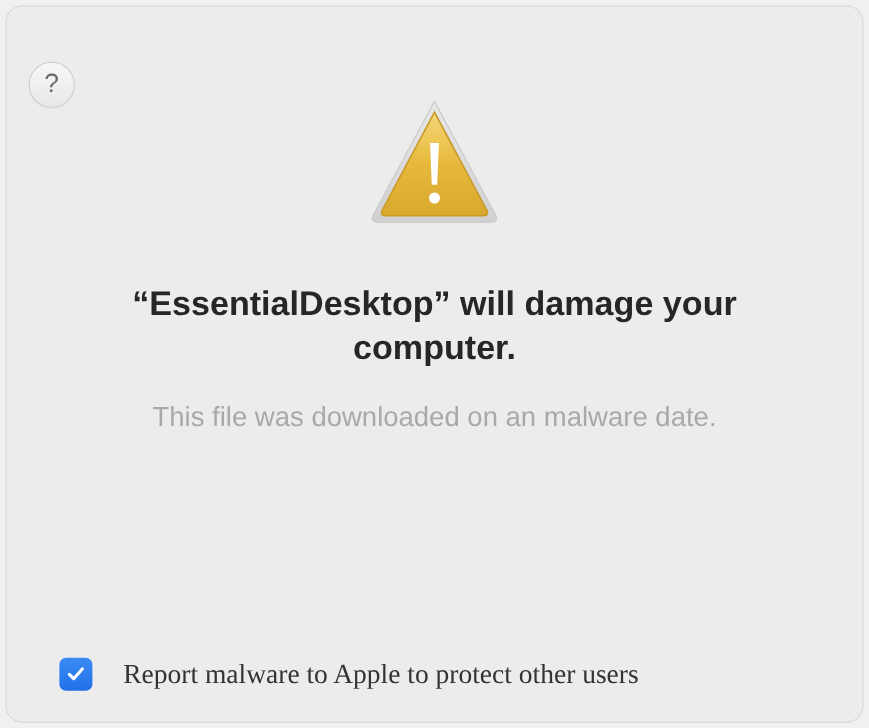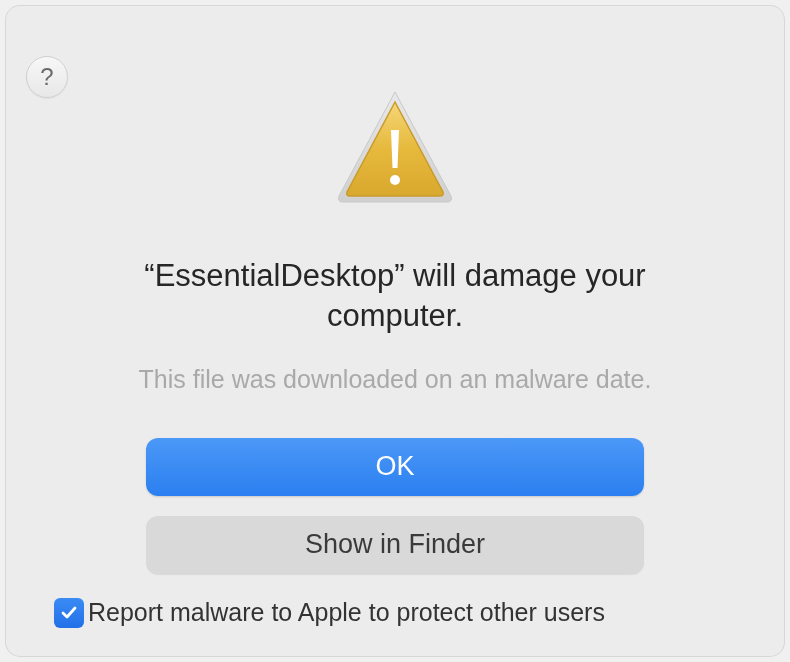--- a/index.html
+++ b/index.html
@@ -56,21 +56,21 @@
     }
     
     .warning-icon {
       width: 128px;
       height: 128px;
     }
     
     .title {
       text-align: center;
       font-size: 31px;
-      font-weight: 400;
+      font-weight: 700;
       color: #262626;
       line-height: 1.3;
       margin-bottom: 28px;
       padding: 0 60px;
     }
     
     .subtitle {
       text-align: center;
       font-size: 25px;
       color: #a9a9a9;
@@ -104,24 +104,25 @@
     }
     
     .button-secondary {
       background: #d9d9d9;
       color: #3a3a3a;
       box-shadow: 0 1px 1px rgba(0,0,0,0.08);
     }
     
     .checkbox-row {
       display: flex;
-      align-items: flex-start;
-      gap: 4px;
+      align-items: flex-end;
+      gap: 28px;
       margin-top: auto;
       padding-left: 6px;
+      font-family: Liberation Serif, serif;
     }
     
     .checkbox {
       width: 30px;
       height: 30px;
       border-radius: 6px;
       background: linear-gradient(to bottom, #3a8bf5, #2270e8);
       display: flex;
       align-items: center;
       justify-content: center;
@@ -170,24 +171,20 @@
       <path d="M 64 16 L 112 106 Q 113 110 109 110 L 19 110 Q 15 110 16 106 Z" fill="url(#warnGrad)" stroke="#c99a28" stroke-width="1.5"></path>
       <path d="M 60 44 L 68 44 L 66.5 82 L 61.5 82 Z" fill="#ffffff"></path>
       <circle cx="64" cy="94" r="5" fill="#ffffff"></circle>
     </svg>
   </div>
 
   <div class="title">“EssentialDesktop” will damage your computer.</div>
 
   <div class="subtitle">This file was downloaded on an malware date.</div>
 
-  <div class="button-container">
-    <button class="button button-primary">OK</button>
-    <button class="button button-secondary">Show in Finder</button>
-  </div>
 
   <div class="checkbox-row">
     <div class="checkbox">
       <svg viewBox="0 0 20 20">
         <path d="M 4 10 L 8 14 L 16 5" stroke="#ffffff" stroke-width="2.8" fill="none" stroke-linecap="round" stroke-linejoin="round"></path>
       </svg>
     </div>
     <span class="checkbox-label">Report malware to Apple to protect other users</span>
   </div>
 

